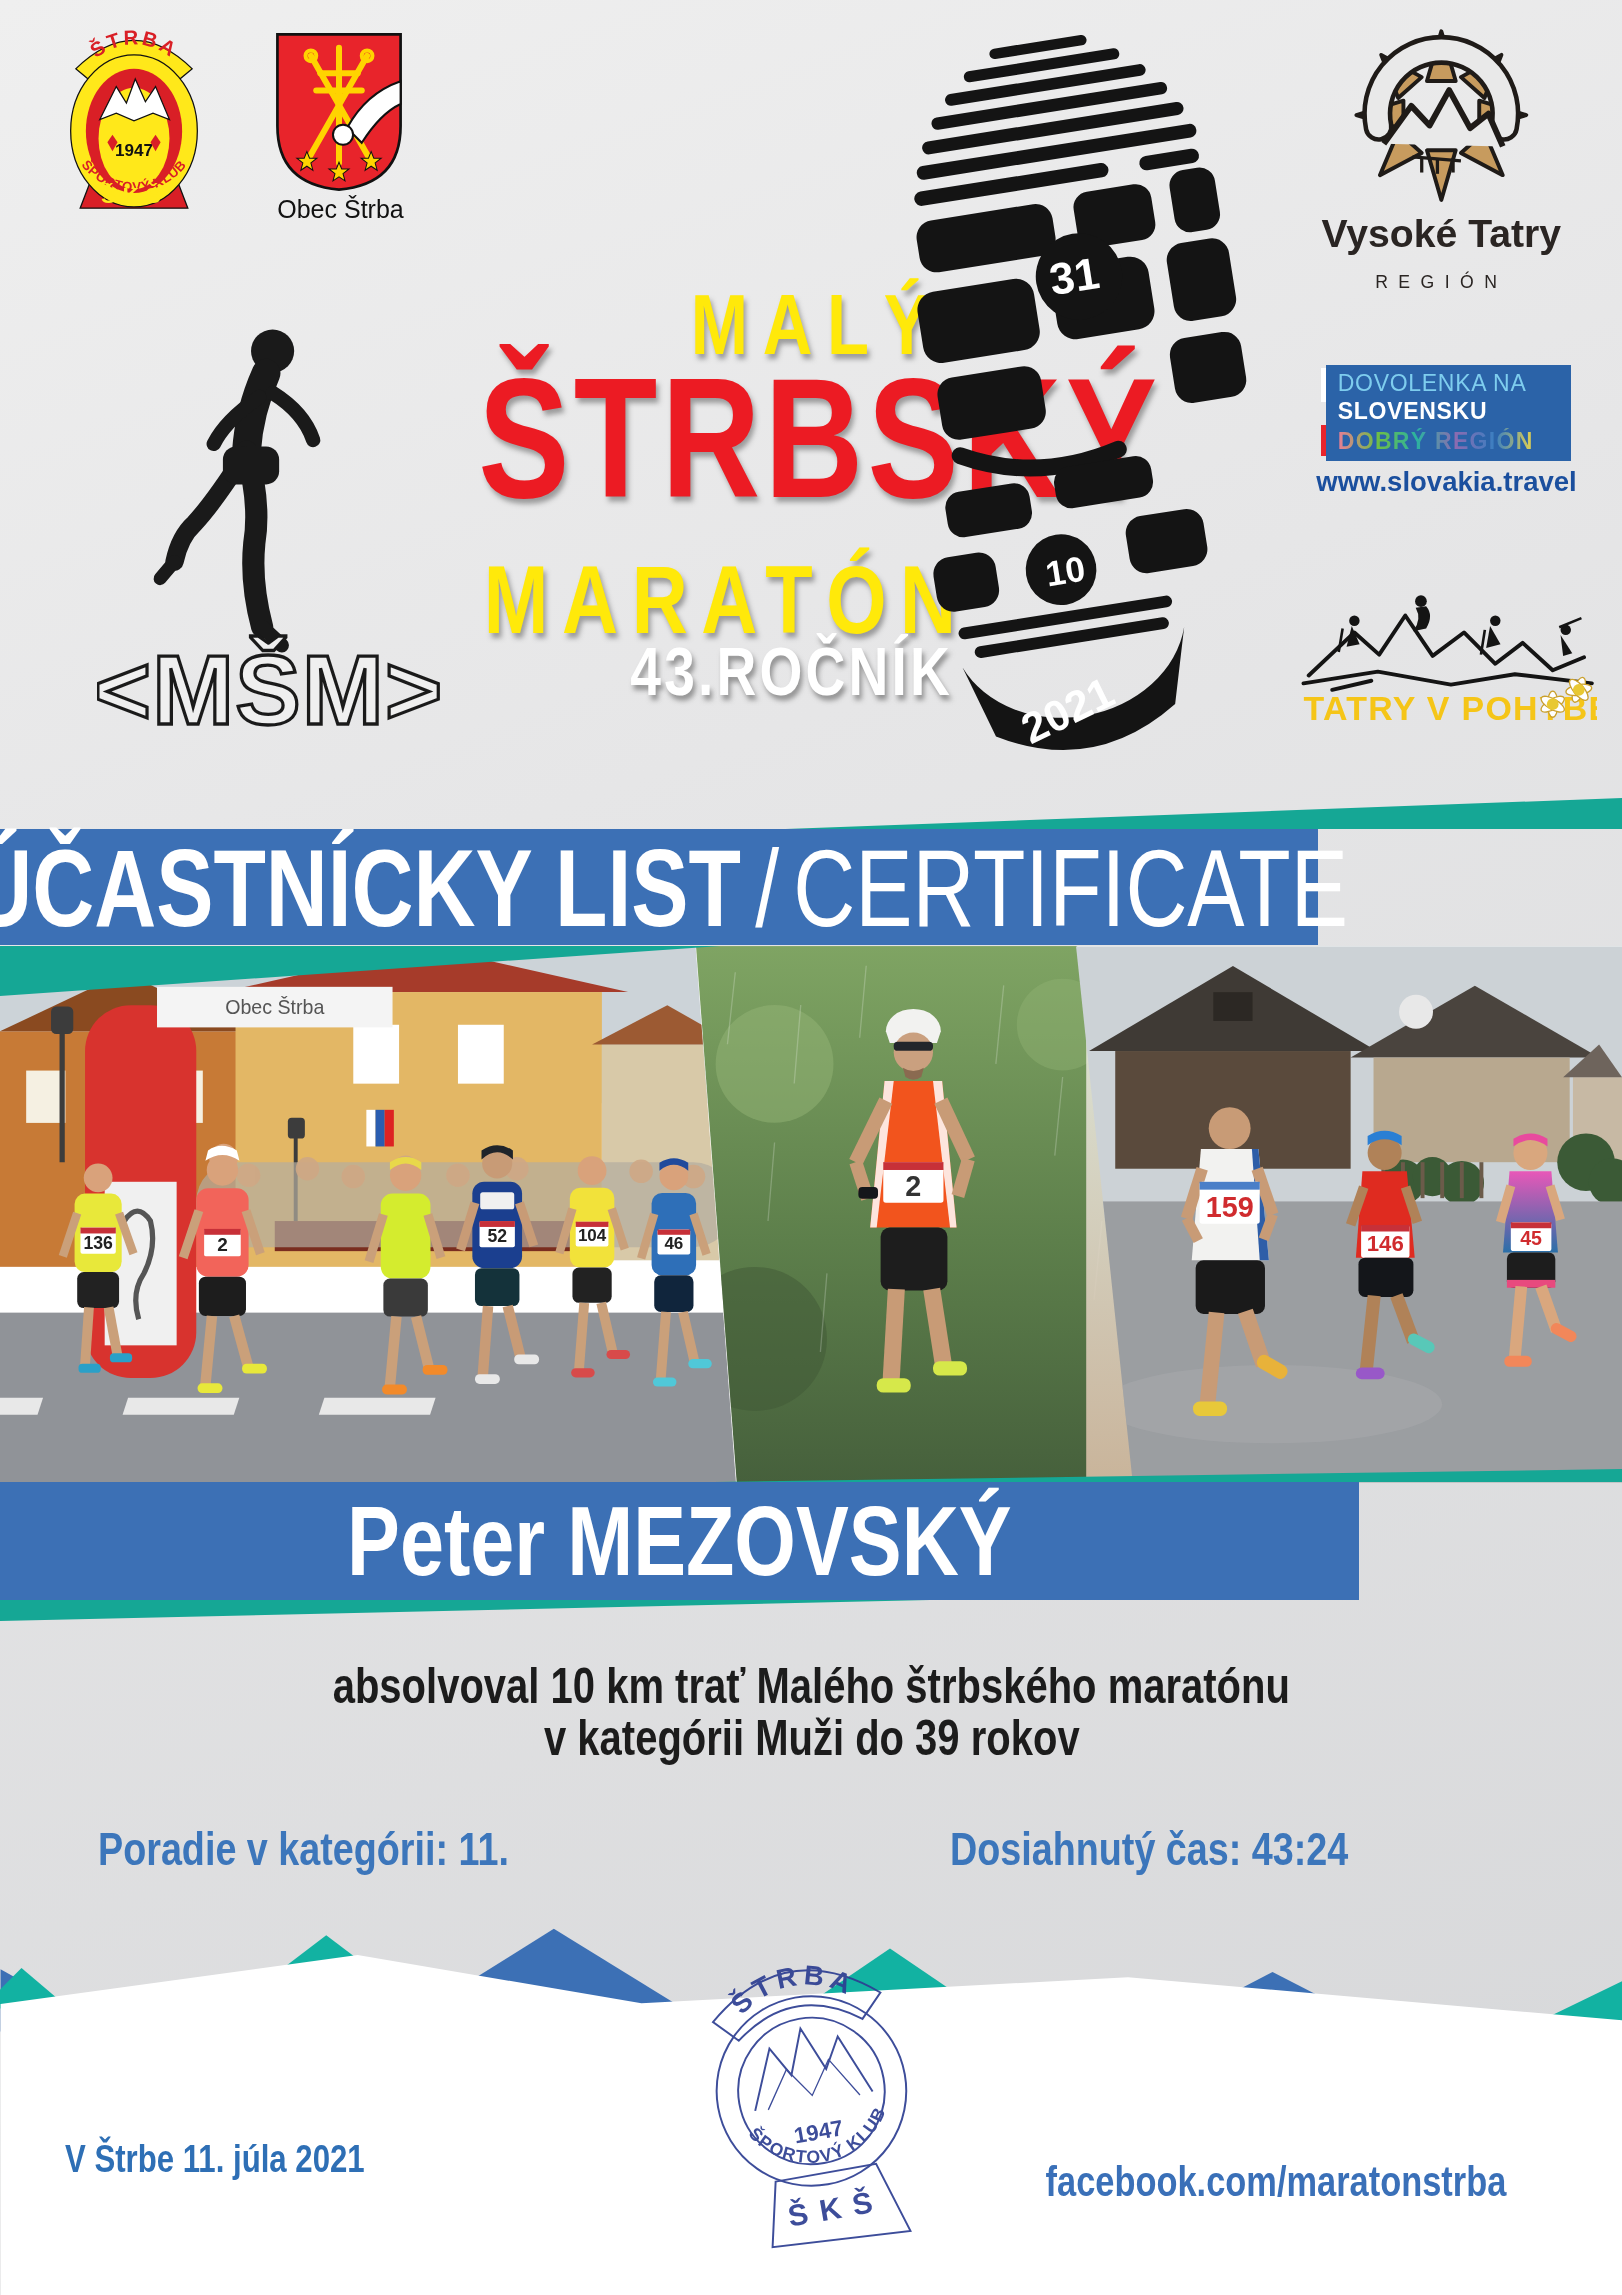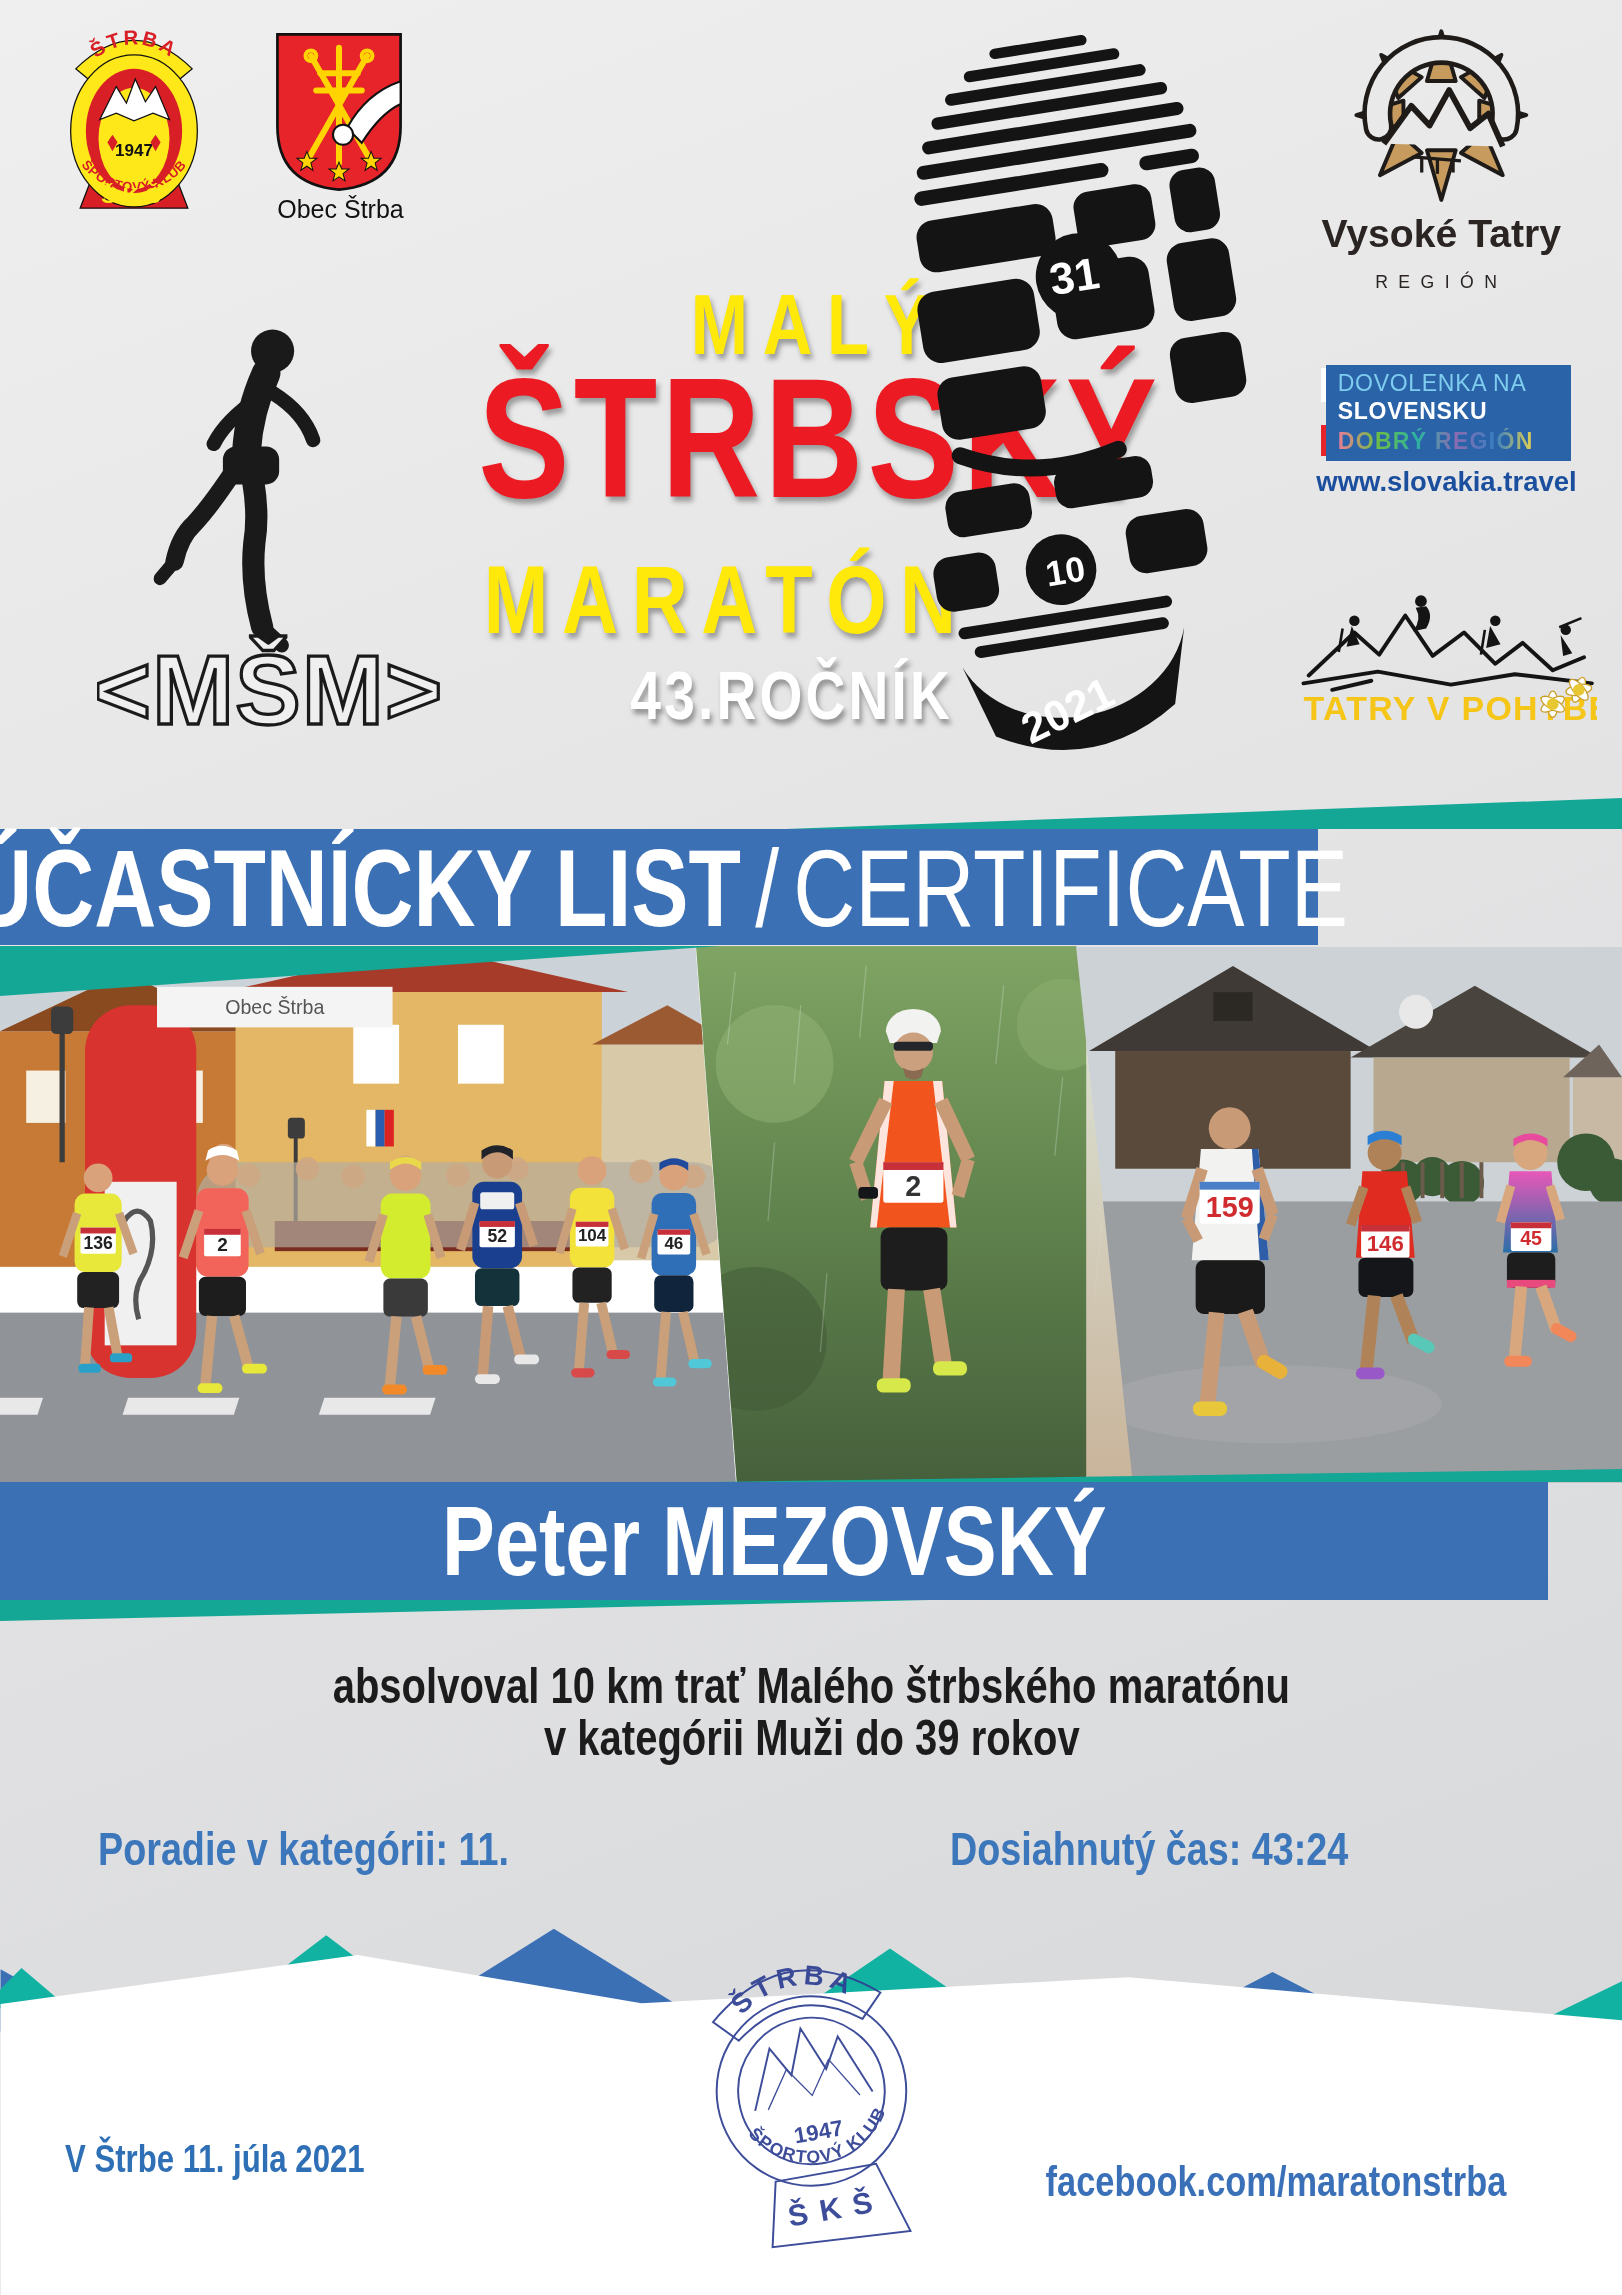--- a/index.html
+++ b/index.html
@@ -27,21 +27,21 @@
   #dovolenka .bar-w{position:absolute;left:-5.2px;top:2.6px;width:5.2px;height:34px;background:#fff;}
   #dovolenka .bar-r{position:absolute;left:-5.2px;top:60px;width:5.2px;height:31px;background:#e8242b;}
   #slovakia-url{left:1309px;top:466px;width:275px;font-size:27.5px;font-weight:bold;color:#1b4f9e;}
   #tvp-logo{left:1299px;top:592px;width:298px;height:137px;}
 
   
   .title{font-weight:bold;text-shadow:3.3px 4.6px 5.9px rgba(80,80,80,.5);}
   #t-maly{left:641px;top:275px;width:353px;font-size:86px;color:#ffe90a;letter-spacing:18.3px;}
   #t-strbsky{left:393px;top:348px;width:838px;font-size:171px;color:#ec1b23;letter-spacing:5.2px;line-height:1.05;}
   #t-maraton{left:419px;top:544px;width:615px;font-size:97px;color:#ffe90a;letter-spacing:17px;}
-  #t-rocnik{left:569px;top:656px;width:445px;font-size:69px;color:#ffffff;letter-spacing:3.9px;
+  #t-rocnik{left:569px;top:632px;width:445px;font-size:69px;color:#ffffff;letter-spacing:3.9px;
             text-shadow:3.3px 4.6px 6.5px rgba(90,90,90,.6);}
 
   
   .teal{background:#15a795;}
   #wedge-top1{left:0;top:798px;width:1623px;height:31px;clip-path:polygon(48.4% 100%,100% 0,100% 100%);}
   #band1{left:0;top:829px;width:1318px;height:116px;background:#3c70b5;display:flex;align-items:center;justify-content:center;}
   #band1 .inner{display:flex;align-items:center;gap:18.3px;transform:scaleX(.78);white-space:nowrap;color:#fff;font-size:110px;}
   #band1 .sk{font-weight:bold;}
   #band1 .sl{font-weight:400;}
   #band1 .en{font-weight:400;}
@@ -49,21 +49,21 @@
 
   
   #photos{left:0;top:946px;width:1623px;height:537px;background:#fff;}
   .photo{position:absolute;top:0;height:537px;}
   #photo-left{left:0;width:736px;clip-path:polygon(0 0,94.5% 0,100% 100%,0 100%);}
   #photo-mid{left:696px;width:438px;clip-path:polygon(0 0,87% 0,100% 100%,9.3% 100%);}
   #photo-right{left:1076px;width:546px;clip-path:polygon(0 0,100% 0,100% 100%,10.4% 100%);}
 
   
   #wedge-top2{left:0;top:1469px;width:1623px;height:13px;clip-path:polygon(44% 100%,100% 0,100% 100%);z-index:5;}
-  #band2{left:0;top:1482px;width:1548px;height:118px;background:#3c70b5;display:flex;align-items:center;justify-content:center;z-index:5;}
+  #band2{left:0;top:1482px;width:1359px;height:118px;background:#3c70b5;display:flex;align-items:center;justify-content:center;z-index:5;}
   #band2 .inner{transform:scaleX(.8);white-space:nowrap;color:#fff;font-size:99px;font-weight:600;}
   #wedge-bot2{left:0;top:1600px;width:1623px;height:21px;clip-path:polygon(0 0,57.3% 0,0 100%);z-index:5;}
 
   
   .bodyline{left:0;width:1623px;color:#1c1c1c;font-size:50px;font-weight:600;}
   #body-line1{top:1657px;}
   #body-line2{top:1709px;}
   .resline{font-size:46px;font-weight:600;color:#3c76bb;}
   #res-rank{left:98px;top:1822px;}
   #res-time{left:950px;top:1822px;}

